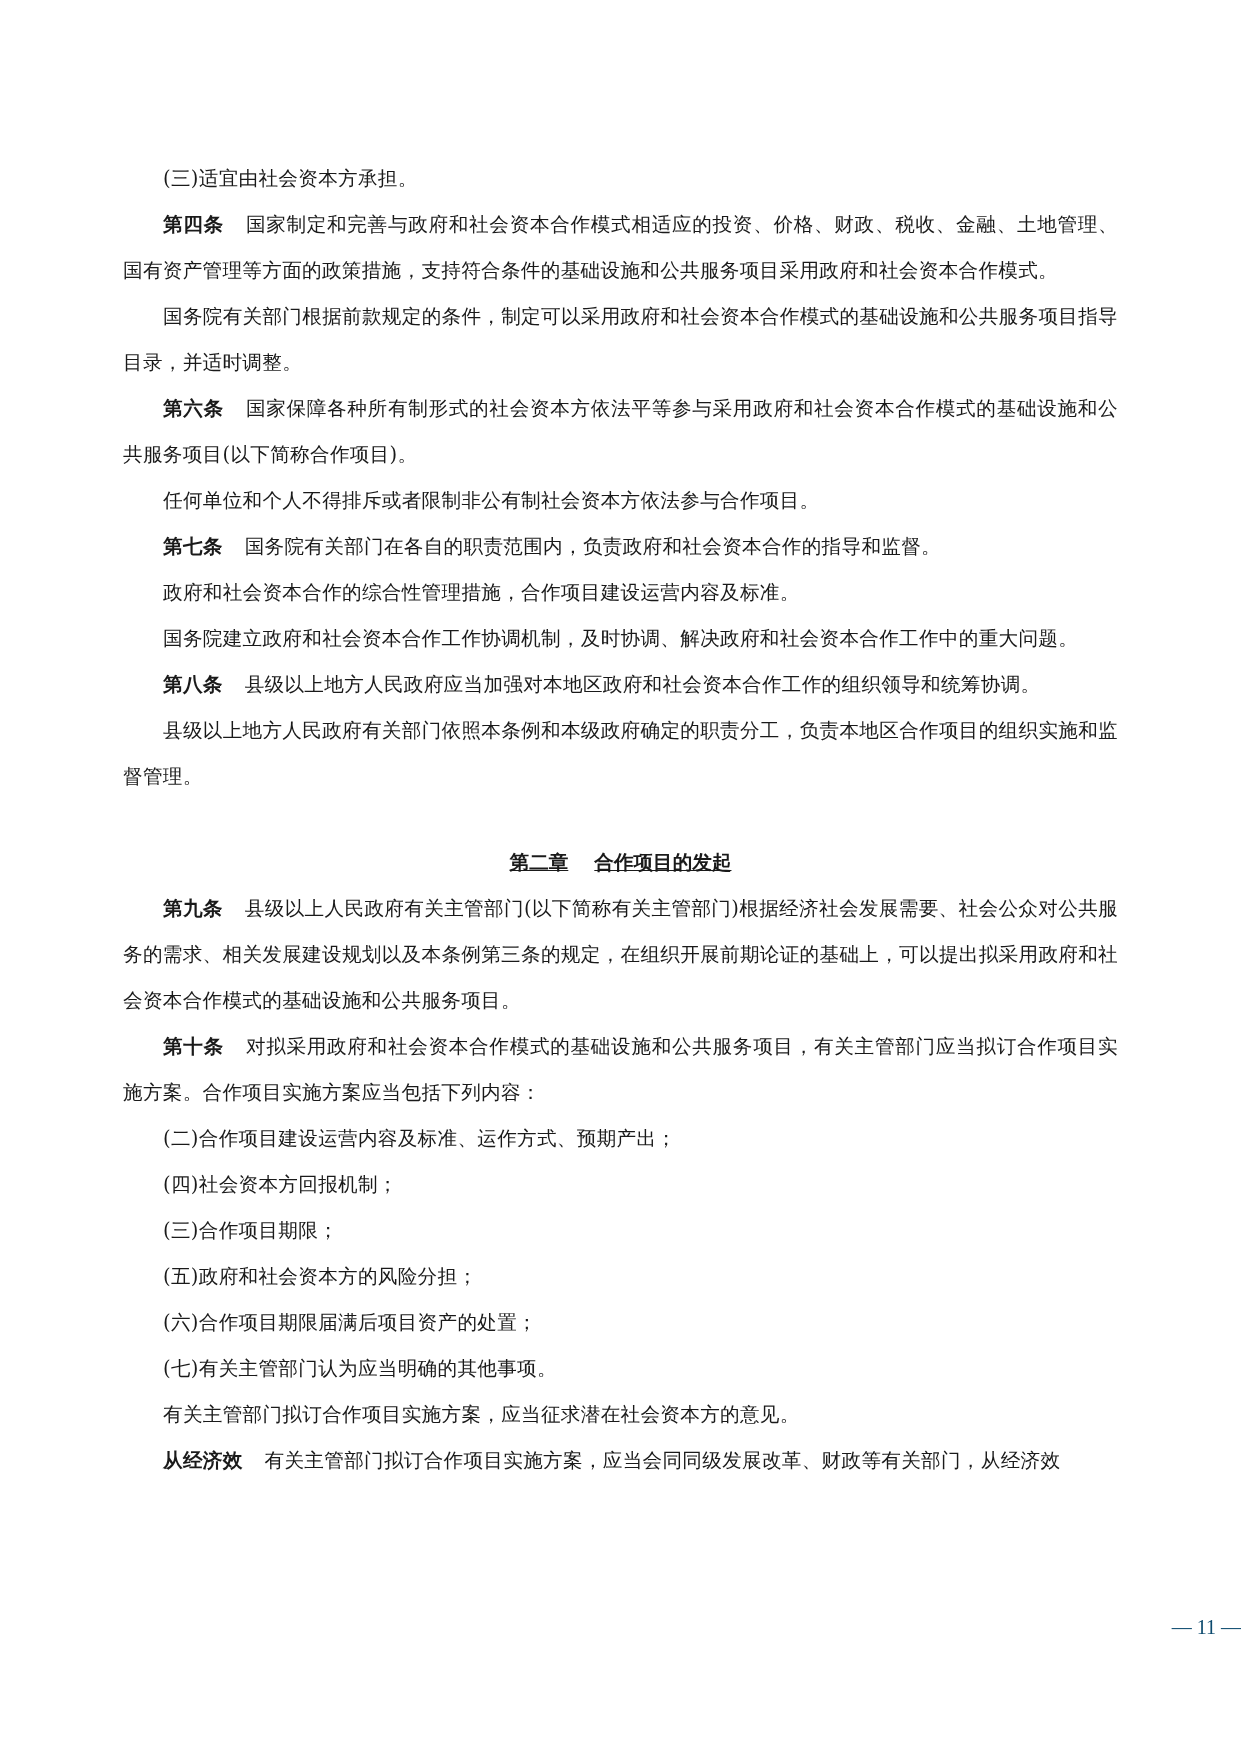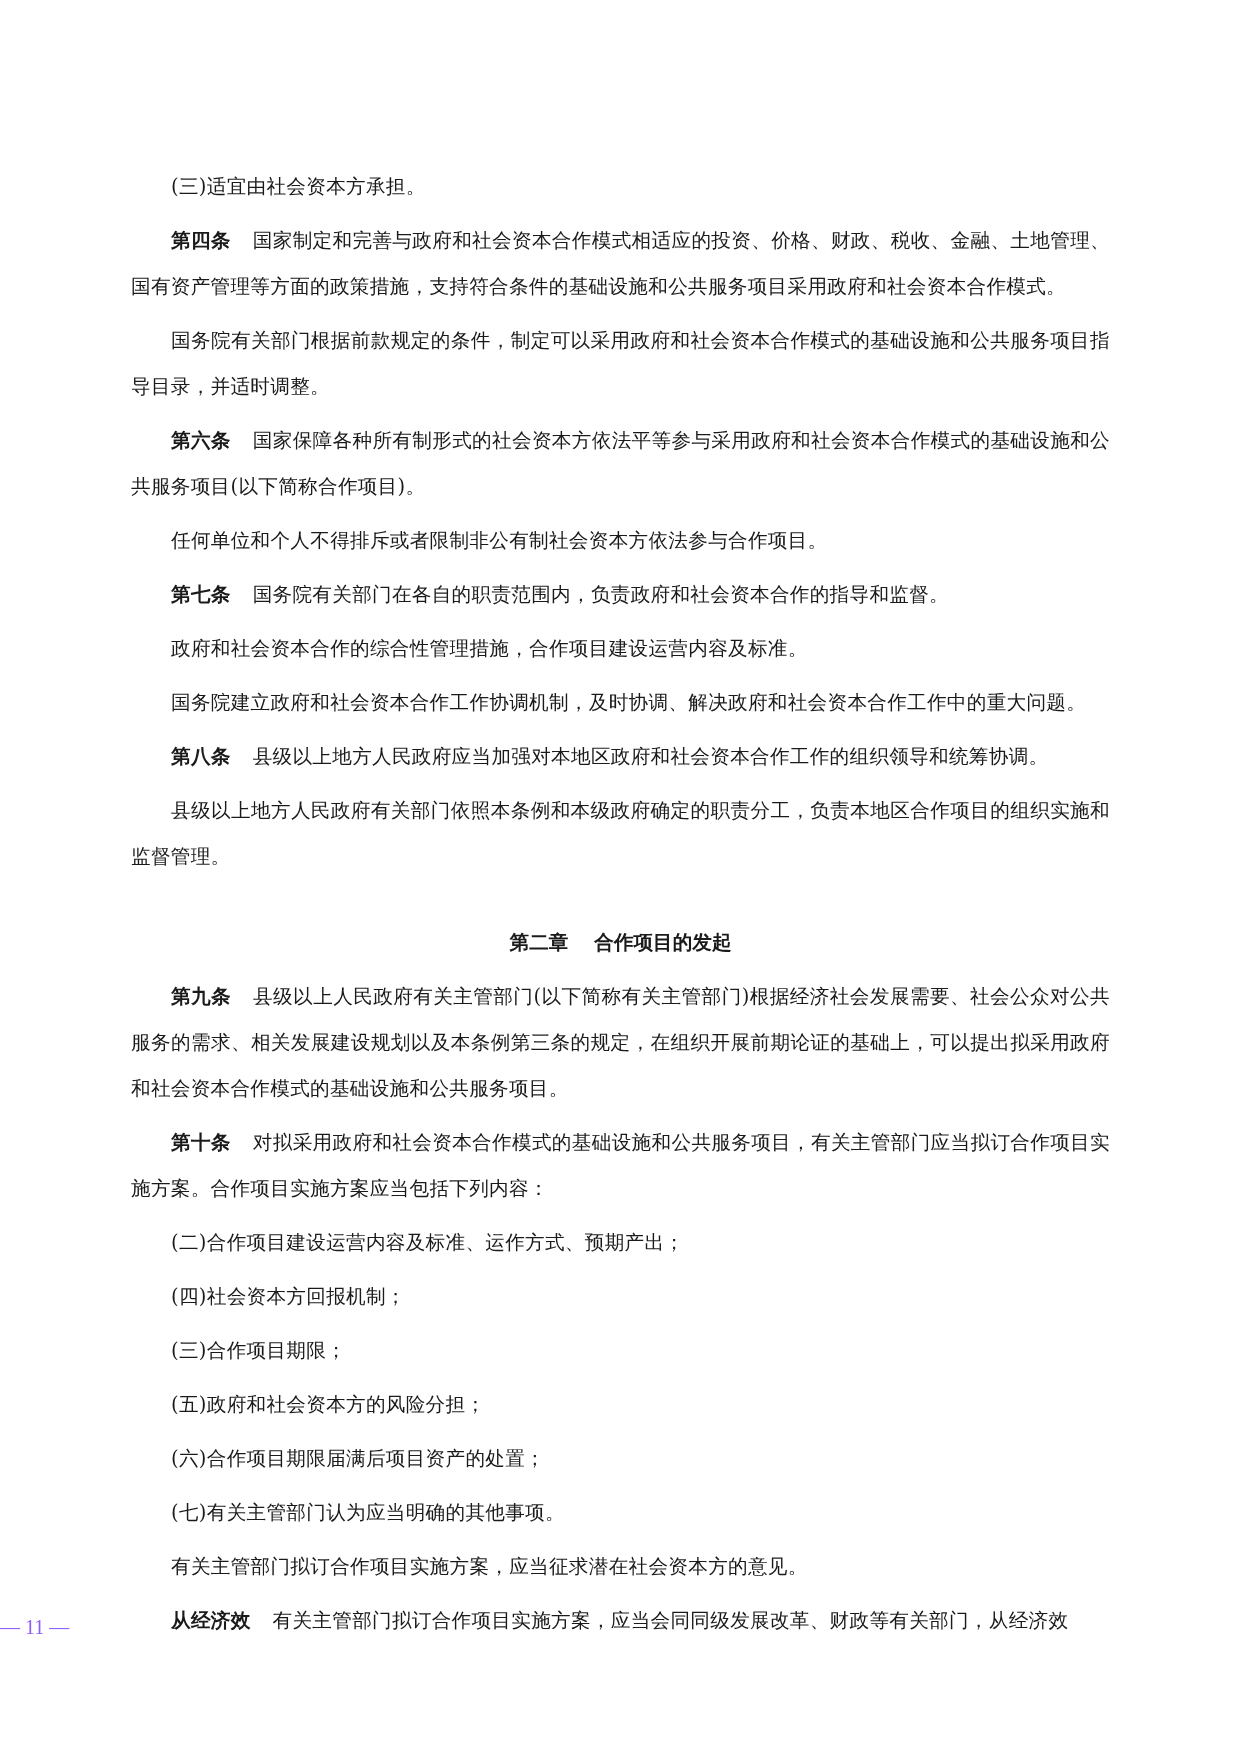--- a/index.html
+++ b/index.html
@@ -19,52 +19,53 @@
       position: absolute;
       left: 123px;
       top: 156px;
       width: 995px;
     }
     .para {
       font-size: 19.6px;
       line-height: 46px;
       text-align: justify;
       text-align-last: left;
-      margin: 8px;
+      margin: 0;
       letter-spacing: 0.3px;
     }
     .indent {
       text-indent: 40px;
     }
     .art {
       font-family: "DejaVu Sans", "Liberation Sans", sans-serif;
       font-weight: bold;
       margin-right: 22px;
     }
     .chapter {
       font-family: "DejaVu Sans", "Liberation Sans", sans-serif;
       font-weight: bold;
       font-size: 19.6px;
       line-height: 46px;
       text-align: center;
       margin: 40px 0 0 0;
+      text-decoration: underline;
     }
     .chapter .gap {
       display: inline-block;
       width: 26px;
     }
     .page-number {
       position: absolute;
       top: 1616px;
       left: 0;
       width: 1241px;
-      text-align: left;
+      text-align: right;
       font-family: "Liberation Serif", "DejaVu Serif", serif;
       font-size: 20px;
-      color: #8b5cf6;
+      color: #0c4a6e;
     }
   </style>
 </head>
 <body>
 
 <div class="page">
   <div id="before">
       <p class="para indent"><span>(三)适宜由社会资本方承担。</span></p>
       <p class="para indent"><span class="art">第四条</span><span>国家制定和完善与政府和社会资本合作模式相适应的投资、价格、财政、税收、金融、土地管理、国有资产管理等方面的政策措施，支持符合条件的基础设施和公共服务项目采用政府和社会资本合作模式。</span></p>
       <p class="para indent"><span>国务院有关部门根据前款规定的条件，制定可以采用政府和社会资本合作模式的基础设施和公共服务项目指导目录，并适时调整。</span></p>

